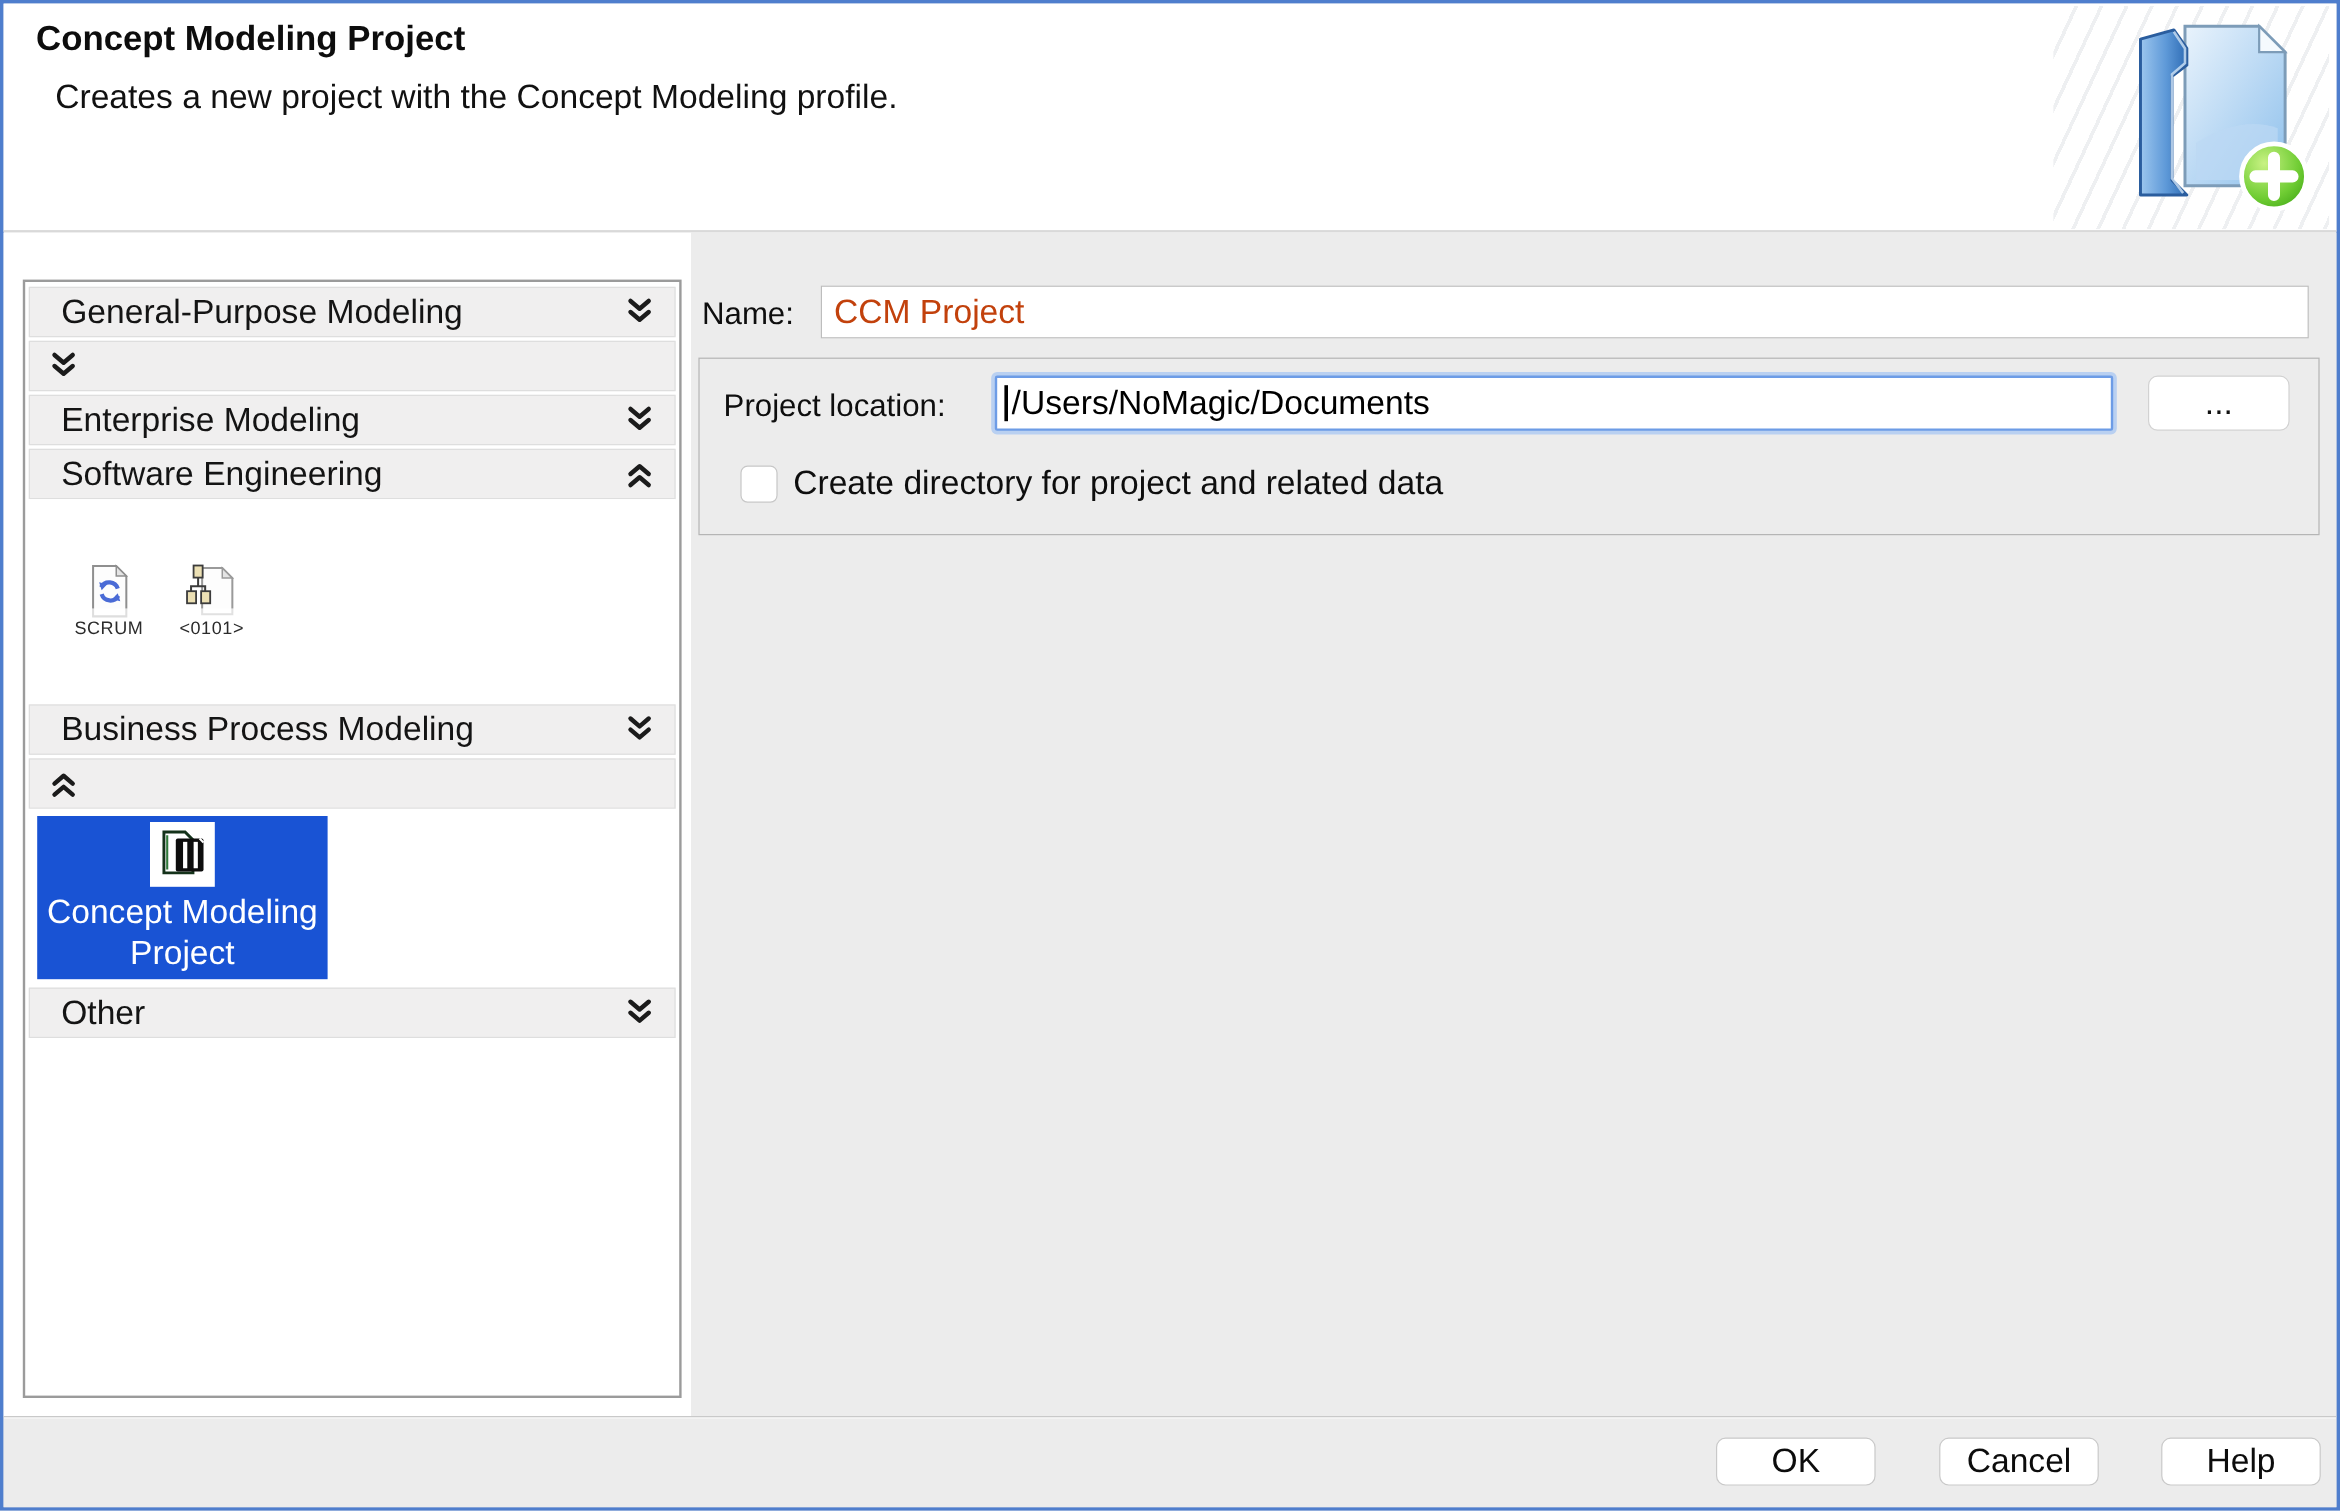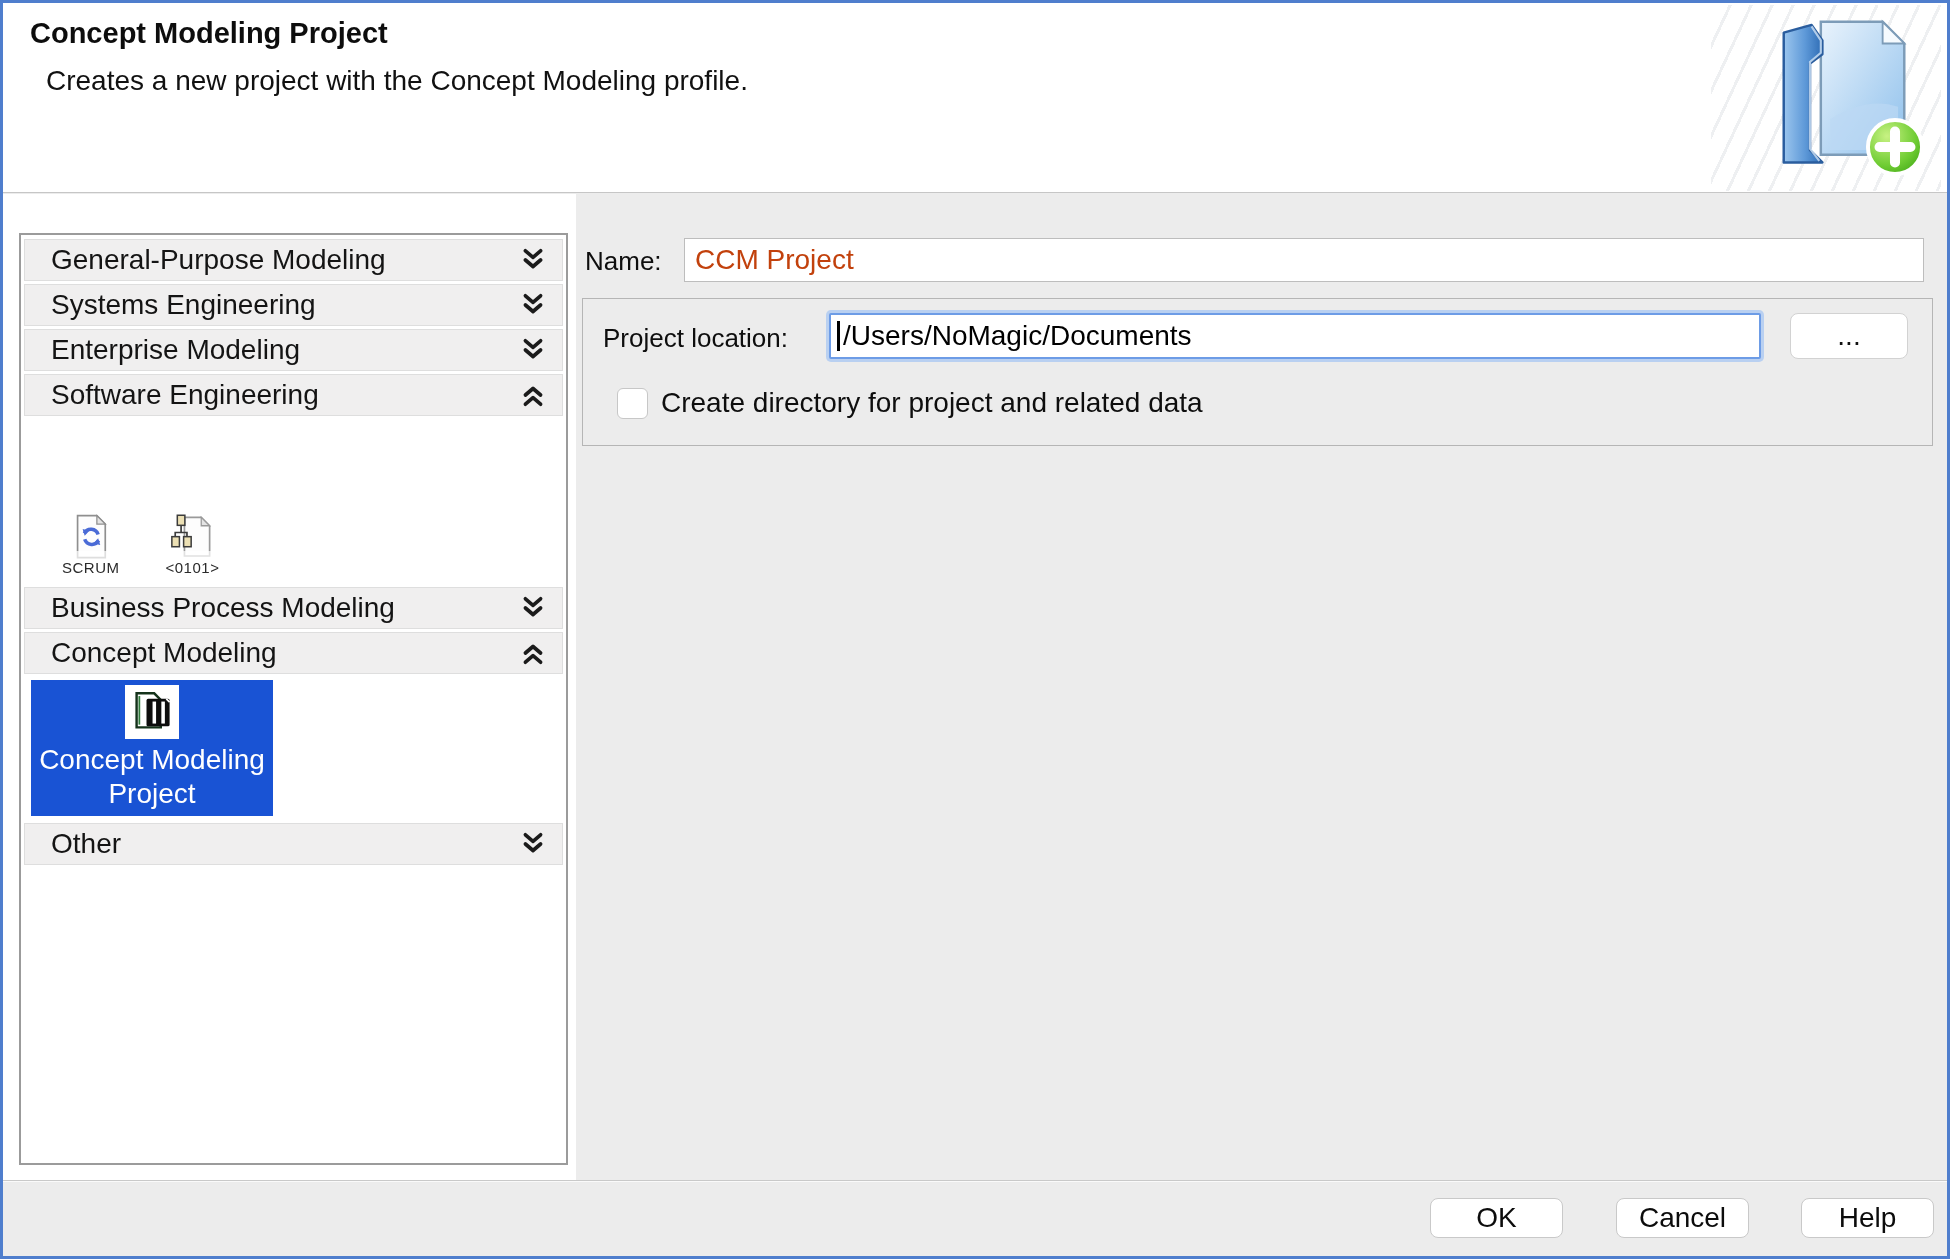--- a/index.html
+++ b/index.html
@@ -67,21 +67,21 @@
     cursor: default;
   }
   .acc-header:first-child { margin-top: 1px; }
   .acc-label { flex: 1; margin-left: 11px; }
   .chev { width: 26px; height: 26px; display: inline-flex; }
   .chev.up svg { transform: rotate(180deg); }
 
   .acc-panel { background: #ffffff; }
   .panel-sweng {
     height: 168px; padding: 10px 0 0 38px;
-    display: flex; align-items: flex-end; gap: 46px;
+    display: flex; align-items: center; gap: 30px;
   }
   .gallery-item {
     display: flex; flex-direction: column; align-items: center;
     text-align: center; font-size: 28px; line-height: 33px; color: #101010;
   }
   .gallery-item .ic { height: 70px; display: flex; flex-direction: column; align-items: center; }
   .ic-sub {
     font-size: 15px; color: #2b2b2b; letter-spacing: 0.5px;
     margin-top: -10px; background: rgba(255,255,255,0.7);
   }
@@ -215,21 +215,20 @@
         <div class="acc-header">
           <span class="acc-label">General-Purpose Modeling</span>
           <span class="chev">
             <svg viewBox="0 0 24 24" width="26" height="26">
                 <path d="M5 3.5 L12 9.5 L19 3.5 M5 12 L12 18 L19 12" fill="none" stroke="#1b1b1b" stroke-width="3.4" stroke-linecap="round" stroke-linejoin="round"></path>
               </svg>
           </span>
         </div>
 
         <div class="acc-header">
-          <span class="acc-label">Systems Engineering</span>
           <span class="chev">
             <svg viewBox="0 0 24 24" width="26" height="26">
                 <path d="M5 3.5 L12 9.5 L19 3.5 M5 12 L12 18 L19 12" fill="none" stroke="#1b1b1b" stroke-width="3.4" stroke-linecap="round" stroke-linejoin="round"></path>
               </svg>
           </span>
         </div>
 
         <div class="acc-header">
           <span class="acc-label">Enterprise Modeling</span>
           <span class="chev">
@@ -283,21 +282,20 @@
         <div class="acc-header">
           <span class="acc-label">Business Process Modeling</span>
           <span class="chev">
             <svg viewBox="0 0 24 24" width="26" height="26">
                 <path d="M5 3.5 L12 9.5 L19 3.5 M5 12 L12 18 L19 12" fill="none" stroke="#1b1b1b" stroke-width="3.4" stroke-linecap="round" stroke-linejoin="round"></path>
               </svg>
           </span>
         </div>
 
         <div class="acc-header">
-          <span class="acc-label">Concept Modeling</span>
           <span class="chev up">
             <svg viewBox="0 0 24 24" width="26" height="26">
                 <path d="M5 3.5 L12 9.5 L19 3.5 M5 12 L12 18 L19 12" fill="none" stroke="#1b1b1b" stroke-width="3.4" stroke-linecap="round" stroke-linejoin="round"></path>
               </svg>
           </span>
         </div>
 
         <div class="acc-panel panel-cm">
           <div class="tile-selected">
             <span class="tile-ic">

